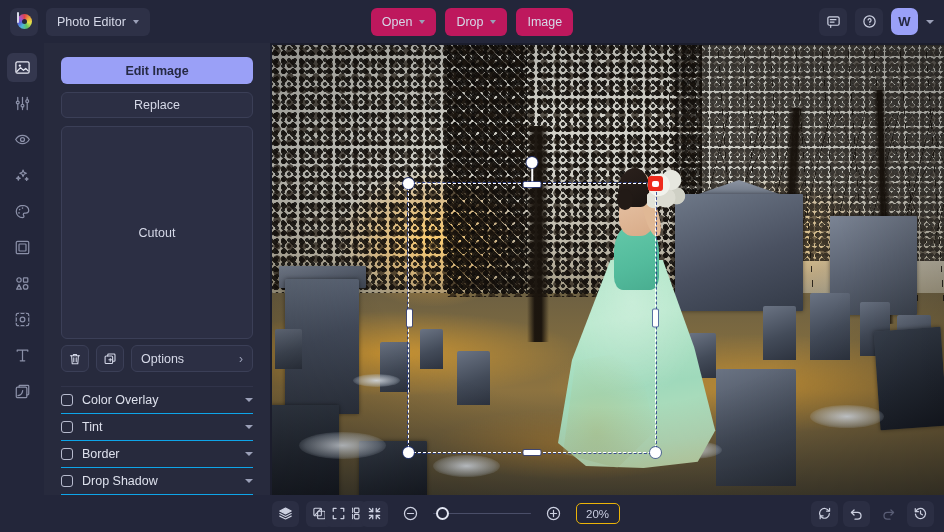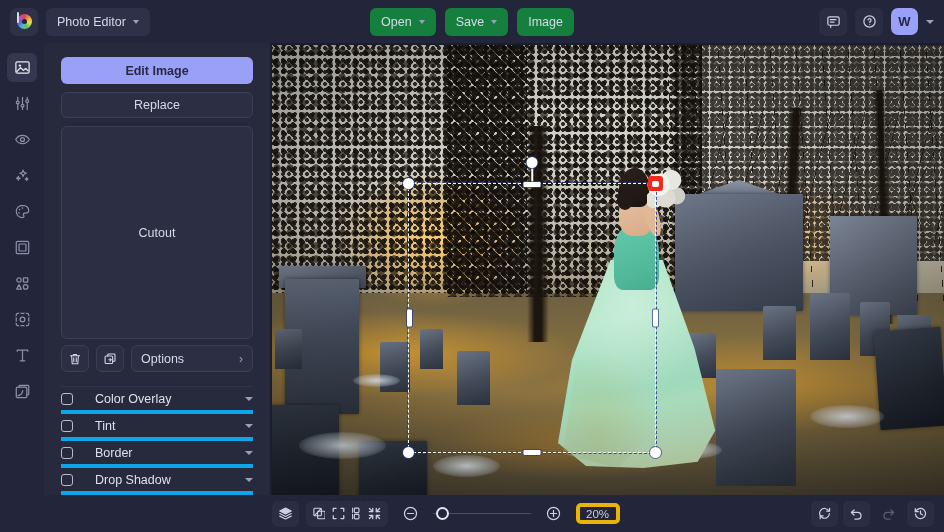--- a/index.html
+++ b/index.html
@@ -57,21 +57,21 @@
     height: 28px;
     border-radius: 6px;
     background: #2e3147;
     color: #d6d9e8;
     font-size: 12.5px;
     display: flex; align-items: center;
     padding: 0 11px;
     gap: 7px;
     white-space: nowrap;
   }
-  .menu-btn.plain { background: #15803d; }
+  .menu-btn.plain { background: #be185d; }
   .caret {
     width: 0; height: 0;
     border-left: 3.6px solid transparent;
     border-right: 3.6px solid transparent;
     border-top: 4.2px solid #9ba0b8;
   }
   #topbar-center {
     position: absolute;
     left: 0; right: 0;
     display: flex; justify-content: center; gap: 9px;
@@ -164,22 +164,22 @@
     background: #2c2f44; border: 1px solid #3b3f57;
     color: #d6d9e8; font-size: 12.5px;
     display: flex; align-items: center; justify-content: space-between;
     padding: 0 9px;
   }
   .chev-r { color: #9ba0b8; font-size: 12px; }
   #effects { border-top: 1px solid #31344a; }
   .effect-row {
     height: 27px;
     display: flex; align-items: center;
-    border-bottom: 4px solid #0ea5e9;
-    gap: 22px;
+    border-bottom: 1px solid #0ea5e9;
+    gap: 9px;
   }
   .cbx {
     width: 12px; height: 12px;
     border: 1.4px solid #b7bbce;
     border-radius: 3px;
     flex: 0 0 12px;
   }
   .effect-label { color: #dde0ec; font-size: 12.5px; flex: 1; }
   .chev-d {
     width: 0; height: 0;
@@ -425,21 +425,21 @@
   .zoom-track {
     width: 100%; height: 1.5px; background: #4a4e68; border-radius: 2px;
   }
   .zoom-thumb {
     position: absolute; left: 3px;
     width: 13px; height: 13px; border-radius: 50%;
     background: #23263a; border: 2px solid #e3e6f2;
   }
   .zoom-val {
     min-width: 44px; height: 21px;
-    border: 4px solid #eab308; border-radius: 5px;
+    border: 1px solid #eab308; border-radius: 5px;
     color: #c9cde0; font-size: 11.5px;
     display: flex; align-items: center; justify-content: center;
   }
   svg { stroke-linecap: round; stroke-linejoin: round; }
 </style>
 </head>
 <body>
 
 <div id="app">
 
@@ -455,21 +455,21 @@
       <span>Photo Editor</span>
       <span class="caret"></span>
     </div>
 
     <div id="topbar-center">
       <div class="menu-btn plain">
         <span>Open</span>
         <span class="caret"></span>
       </div>
       <div class="menu-btn plain">
-        <span>Save</span>
+        <span>Drop</span>
         <span class="caret"></span>
       </div>
       <div class="menu-btn plain">
         <span>Image</span>
       </div>
     </div>
 
     <div id="topbar-right">
       <div class="icon-btn">
         <svg width="15" height="15" viewBox="0 0 16 16" fill="none" stroke="#cdd1e2" stroke-width="1.3">

